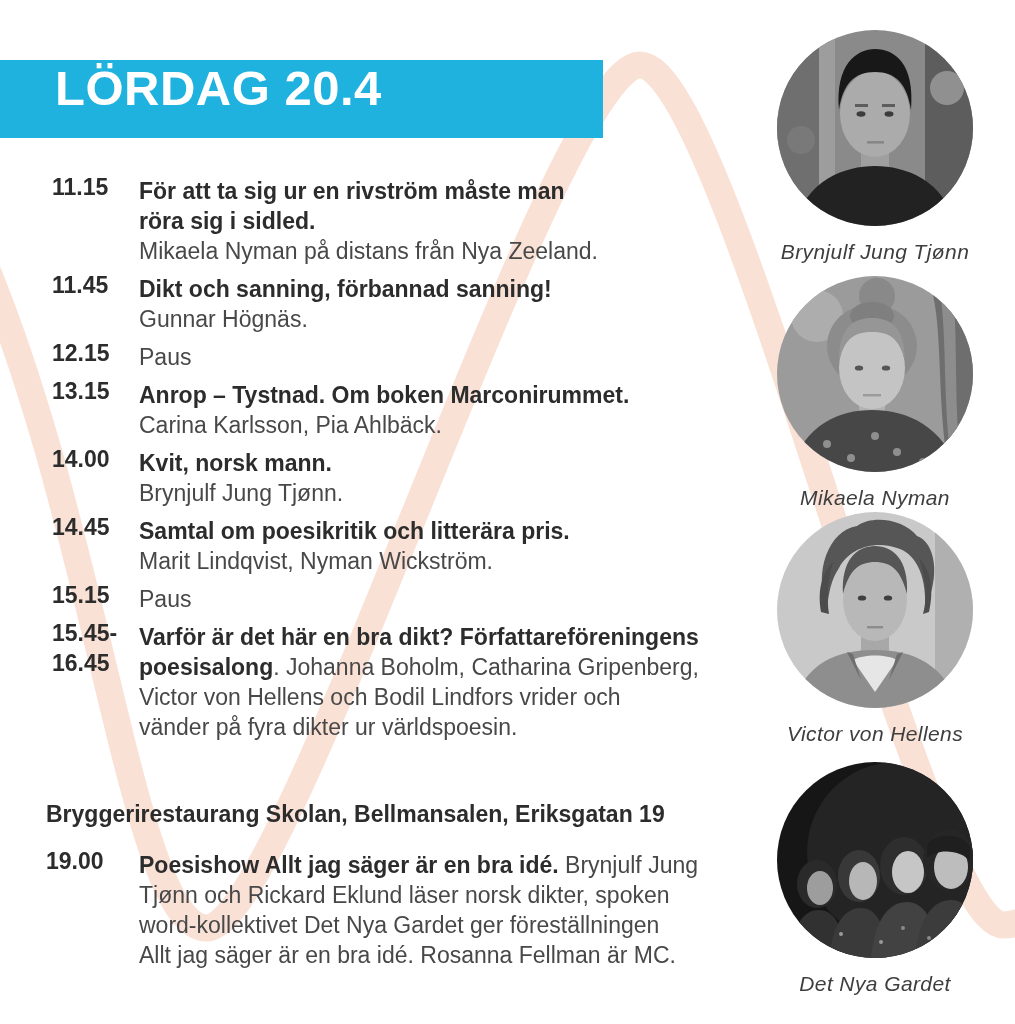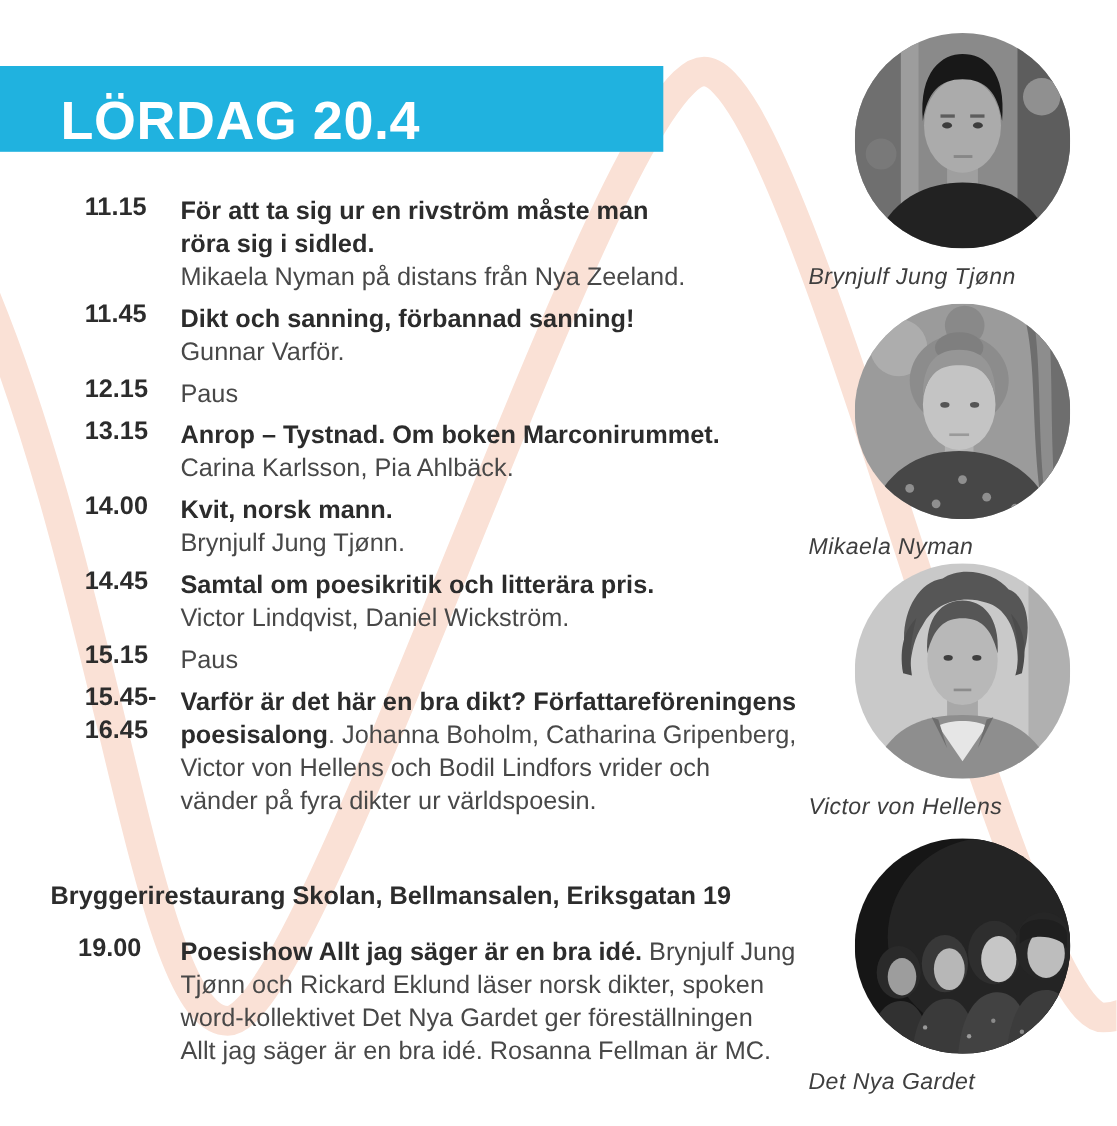--- a/index.html
+++ b/index.html
@@ -22,42 +22,41 @@
   }
 
   
   .banner {
     position: absolute;
     left: 0; top: 60px;
     width: 603px; height: 78px;
     background: #20B2DF;
     z-index: 2;
     display: flex;
-    align-items: flex-end;
+    align-items: flex-start;
     box-sizing: border-box;
     padding-left: 55px;
   }
   .banner h1 {
     margin: 0;
     color: #ffffff;
     font-size: 49px;
     font-weight: bold;
     letter-spacing: 0.5px;
     white-space: nowrap;
   }
 
   
   .schedule { position: absolute; left: 52px; top: 172px; z-index: 2; }
   .row { display: flex; align-items: flex-start; }
   .time {
     flex: 0 0 83px; width: 83px;
     font-size: 23px; line-height: 30px;
     font-weight: bold; color: #2c2c2c;
     white-space: pre-line;
-    margin-left: 25px;
   }
   .txt {
     margin: 4px; width: 625px;
     font-size: 23px; line-height: 30px;
     color: #484848;
     white-space: pre-line;
   }
   .txt .b { font-weight: bold; color: #2c2c2c; }
   .txt .block { display: block; }
 
@@ -68,21 +67,21 @@
     font-size: 23px; line-height: 30px;
     font-weight: bold; color: #2c2c2c;
     white-space: nowrap;
   }
   .evening { position: absolute; left: 46px; top: 846px; z-index: 2; }
   .evening .time { flex: 0 0 89px; width: 89px; }
 
   
   .portrait {
     position: absolute; left: 777px; width: 196px;
-    z-index: 2; margin: 0; text-align: left;
+    z-index: 2; margin: 0; text-align: center;
   }
   .p1 { top: 30px; }
   .p2 { top: 276px; }
   .p3 { top: 512px; }
   .p4 { top: 762px; }
   .photo {
     display: block; width: 196px; height: 196px;
     border-radius: 50%; overflow: hidden;
   }
   .photo svg { display: block; }
@@ -107,37 +106,37 @@
 </header>
 
 <section class="schedule">
   <div class="row">
       <div class="time">11.15</div>
       <p class="txt"><span class="b block">För att ta sig ur en rivström måste man
 röra sig i sidled.</span><span class="block">Mikaela Nyman på distans från Nya Zeeland.</span></p>
     </div>
   <div class="row">
       <div class="time">11.45</div>
-      <p class="txt"><span class="b block">Dikt och sanning, förbannad sanning!</span><span class="block">Gunnar Varför.</span></p>
+      <p class="txt"><span class="b block">Dikt och sanning, förbannad sanning!</span><span class="block">Gunnar Högnäs.</span></p>
     </div>
   <div class="row">
       <div class="time">12.15</div>
       <p class="txt"><span class="block">Paus</span></p>
     </div>
   <div class="row">
       <div class="time">13.15</div>
       <p class="txt"><span class="b block">Anrop – Tystnad. Om boken Marconirummet.</span><span class="block">Carina Karlsson, Pia Ahlbäck.</span></p>
     </div>
   <div class="row">
       <div class="time">14.00</div>
       <p class="txt"><span class="b block">Kvit, norsk mann.</span><span class="block">Brynjulf Jung Tjønn.</span></p>
     </div>
   <div class="row">
       <div class="time">14.45</div>
-      <p class="txt"><span class="b block">Samtal om poesikritik och litterära pris.</span><span class="block">Victor Lindqvist, Daniel Wickström.</span></p>
+      <p class="txt"><span class="b block">Samtal om poesikritik och litterära pris.</span><span class="block">Marit Lindqvist, Nyman Wickström.</span></p>
     </div>
   <div class="row">
       <div class="time">15.15</div>
       <p class="txt"><span class="block">Paus</span></p>
     </div>
   <div class="row">
       <div class="time">15.45-
 16.45</div>
       <p class="txt"><span class="b">Varför är det här en bra dikt? Författareföreningens
 poesisalong</span><span>. Johanna Boholm, Catharina Gripenberg,

